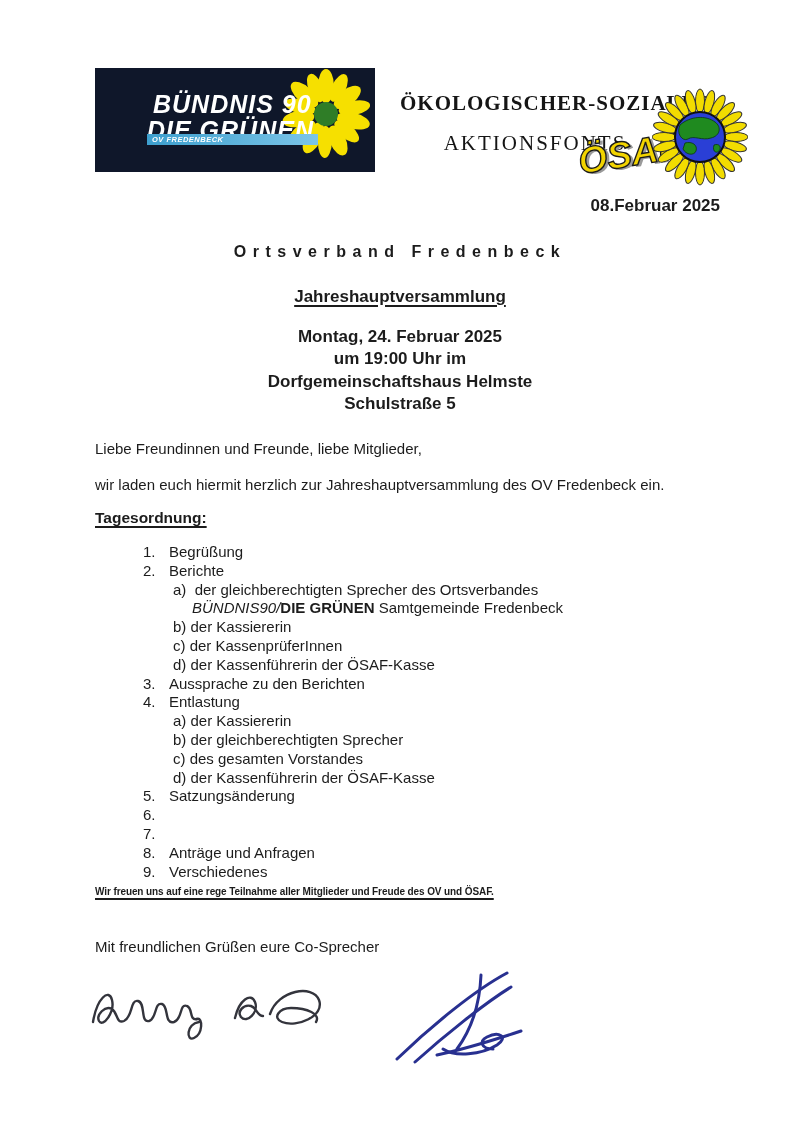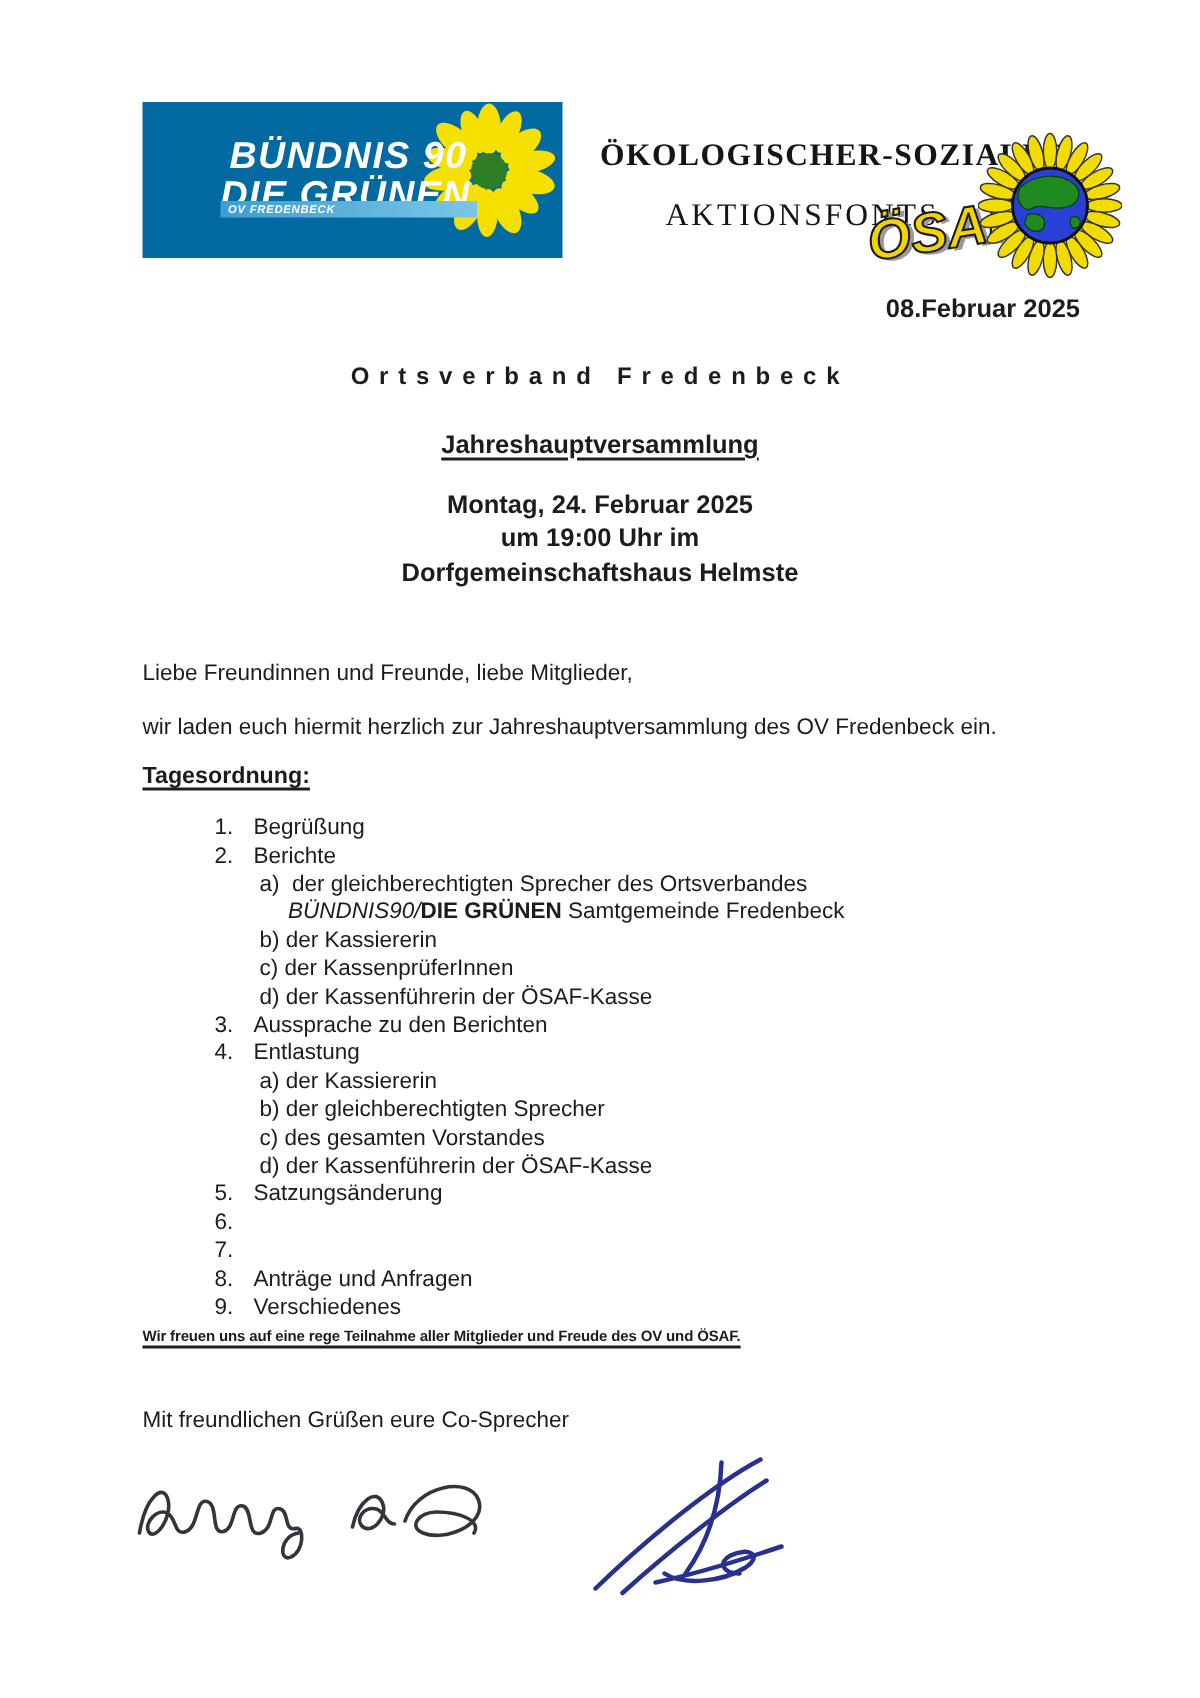--- a/index.html
+++ b/index.html
@@ -5,21 +5,21 @@
   html,body{margin:0;padding:0;background:#e8e8e8;}
   .page{
     position:relative;width:800px;height:1132px;background:#ffffff;
     margin:0 auto;overflow:hidden;
     font-family:"Liberation Sans","DejaVu Sans",sans-serif;
     color:#1c1c1c;
   }
   
   .logo-green{
     position:absolute;left:95px;top:68px;width:280px;height:104px;
-    background:#0369a1;overflow:hidden;
+    background:#0f172a;overflow:hidden;
   }
   .logo-green .l1{
     position:absolute;left:58px;top:22px;
     font-size:25px;font-weight:bold;font-style:italic;color:#ffffff;
     letter-spacing:1px;white-space:nowrap;
   }
   .logo-green .l2{
     position:absolute;left:52px;top:48px;
     font-size:25px;font-weight:bold;font-style:italic;color:#ffffff;
     letter-spacing:1px;white-space:nowrap;
@@ -170,20 +170,21 @@
   </div>
 
   <div class="date-line">08.Februar 2025</div>
 
   <div class="org-title">Ortsverband Fredenbeck</div>
   <div class="meeting-title">Jahreshauptversammlung</div>
   <div class="meeting-details">
     <div>Montag, 24. Februar 2025</div>
     <div>um 19:00 Uhr im</div>
     <div>Dorfgemeinschaftshaus Helmste</div>
+    <div>Schulstraße 5</div>
   </div>
 
   <div class="salutation">Liebe Freundinnen und Freunde, liebe Mitglieder,</div>
   <div class="intro">wir laden euch hiermit herzlich zur Jahreshauptversammlung des OV Fredenbeck ein.</div>
   <div class="agenda-heading">Tagesordnung:</div>
 
   <div class="agenda">
     <div class="ag-row">
         <span class="ag-num">1.</span>
         <span class="ag-text">Begrüßung</span>

